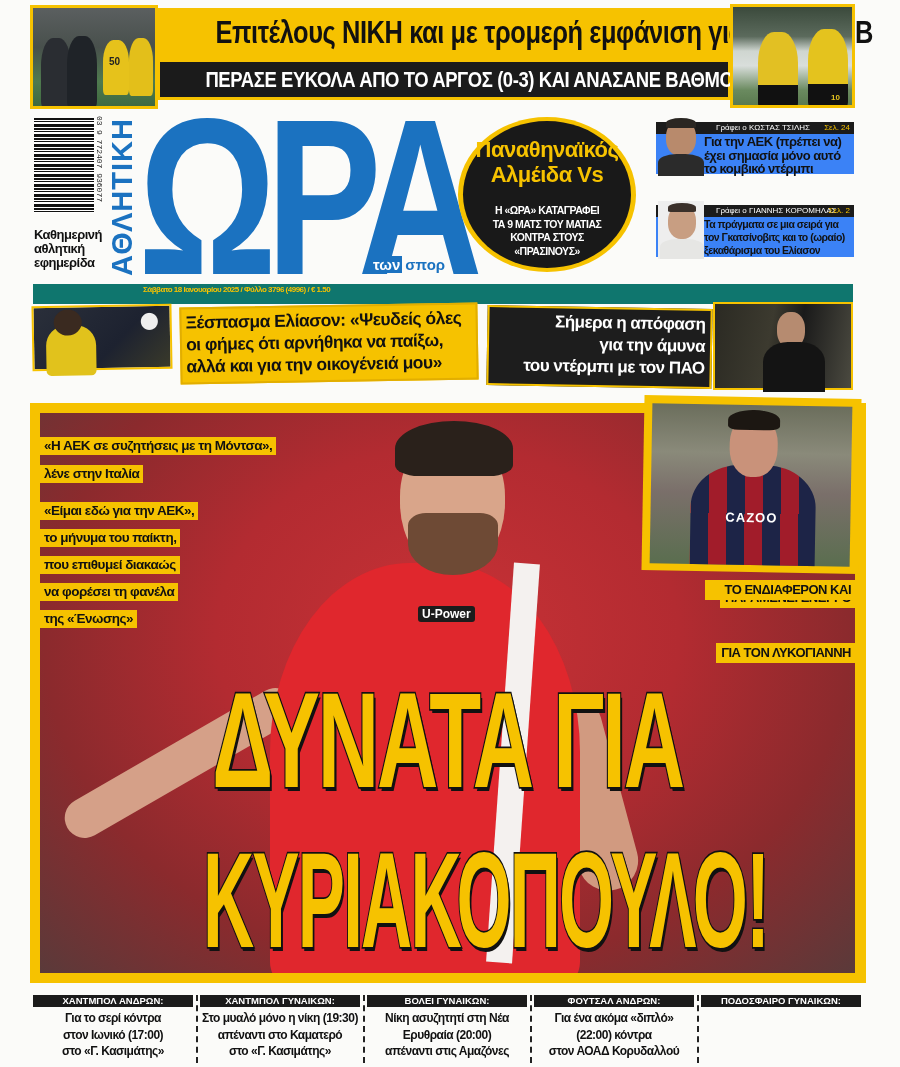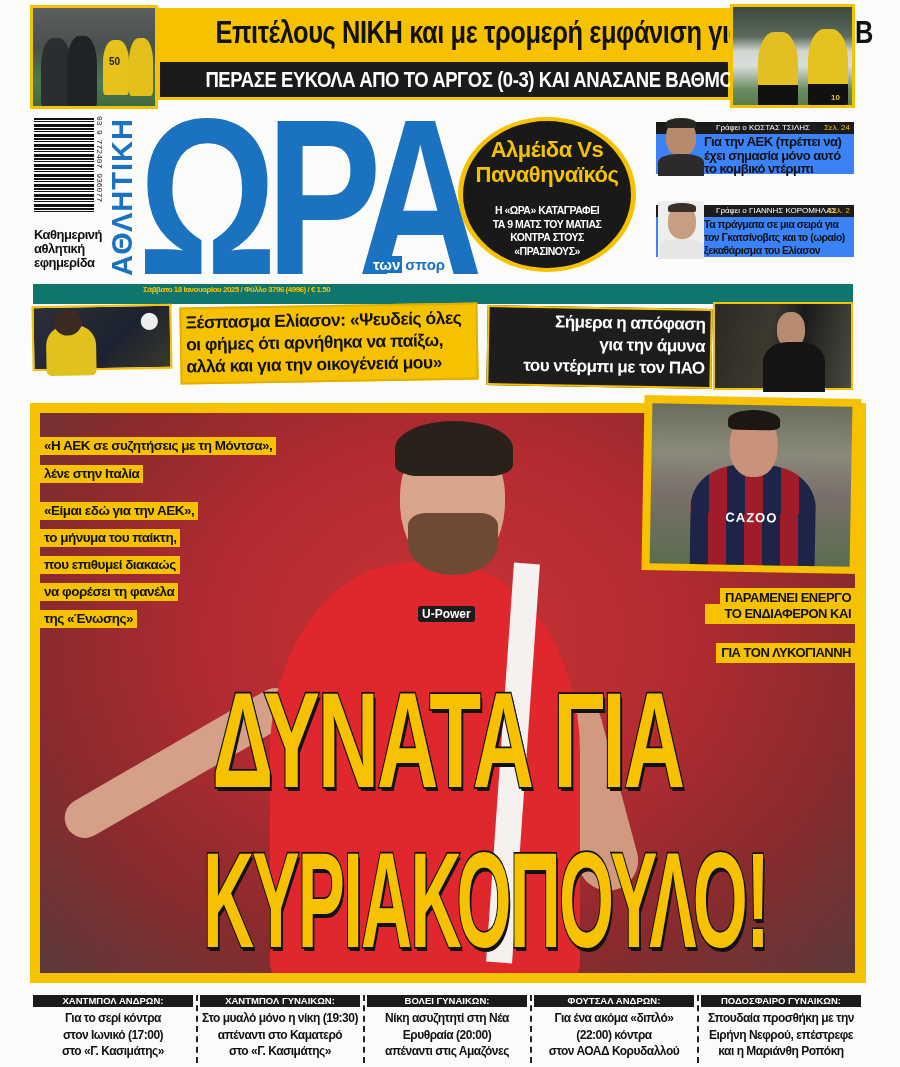--- a/index.html
+++ b/index.html
@@ -130,22 +130,22 @@
 </div>
 <div class="abs vert-title">ΑΘΛΗΤΙΚΗ</div>
 <div class="abs logo">ΩΡΑ</div>
 <div class="abs logo-sub">
   <span class="ton">των</span><span>σπορ</span>
 </div>
 
 <div class="abs circle"></div>
 <div class="abs circle-inner"></div>
 <div class="abs circle-title cond">
+  <div>Παναθηναϊκός</div>
   <div>Αλμέιδα Vs</div>
-  <div>Παναθηναϊκός</div>
 </div>
 <div class="abs circle-body cond">
   <div>Η «ΩΡΑ» ΚΑΤΑΓΡΑΦΕΙ</div>
   <div>ΤΑ 9 ΜΑΤΣ ΤΟΥ ΜΑΤΙΑΣ</div>
   <div>ΚΟΝΤΡΑ ΣΤΟΥΣ</div>
   <div>«ΠΡΑΣΙΝΟΥΣ»</div>
 </div>
 
 <div class="abs col c1">
   <div class="col-head" style="position:relative;">
@@ -226,21 +226,21 @@
 <div class="hl cond" style="top:610px;">της «Ένωσης»</div>
 
 <div class="abs side-photo"></div>
 <div class="abs side-photo-inner">
   <div class="bol-shirt"></div>
   <div class="bol-head"></div>
   <div class="bol-hair"></div>
   <span class="bol-sponsor">CAZOO</span>
 </div>
 <div class="side-hl cond" style="top:588px;">ΠΑΡΑΜΕΝΕΙ ΕΝΕΡΓΟ</div>
-<div class="side-hl cond" style="top:604px;padding-left:20px;">ΤΟ ΕΝΔΙΑΦΕΡΟΝ ΚΑΙ</div>
+<div class="side-hl cond" style="top:580px;padding-left:20px;">ΤΟ ΕΝΔΙΑΦΕΡΟΝ ΚΑΙ</div>
 <div class="side-hl cond" style="top:643px;">ΓΙΑ ΤΟΝ ΛΥΚΟΓΙΑΝΝΗ</div>
 
 <div class="big big1">ΔΥΝΑΤΑ ΓΙΑ</div>
 <div class="big big2">ΚΥΡΙΑΚΟΠΟΥΛΟ!</div>
 
 <div class="abs sports">
   <div class="sport" style="left:0;">
     <div class="sport-head">ΧΑΝΤΜΠΟΛ ΑΝΔΡΩΝ:</div>
     <div class="sport-body cond">
       <div>Για το σερί κόντρα</div>
@@ -271,19 +271,14 @@
     <div class="sport-head">ΦΟΥΤΣΑΛ ΑΝΔΡΩΝ:</div>
     <div class="sport-body cond">
       <div>Για ένα ακόμα «διπλό»</div>
       <div>(22:00) κόντρα</div>
       <div>στον ΑΟΑΔ Κορυδαλλού</div>
     </div>
   </div>
   <div class="sep" style="left:664px;"></div>
   <div class="sport" style="left:668px;">
     <div class="sport-head">ΠΟΔΟΣΦΑΙΡΟ ΓΥΝΑΙΚΩΝ:</div>
-    <div class="sport-body cond">
-      <div>Σπουδαία προσθήκη με την</div>
-      <div>Ειρήνη Νεφρού, επέστρεφε</div>
-      <div>και η Μαριάνθη Ροπόκη</div>
-    </div>
   </div>
 </div>
 
 </body></html>

